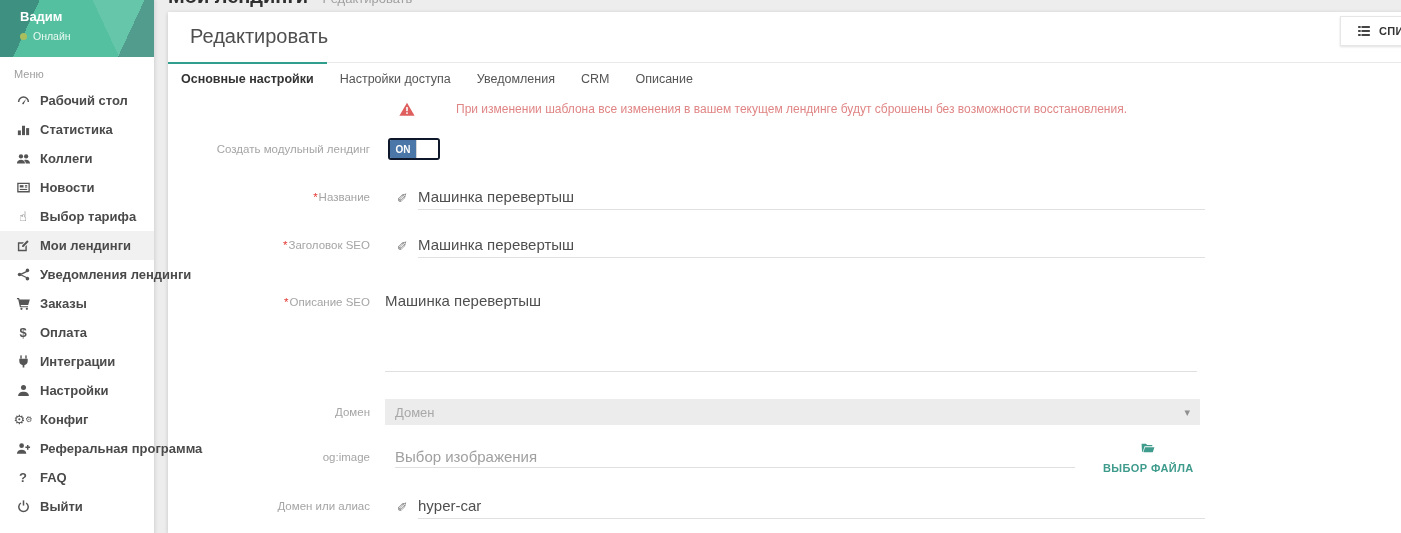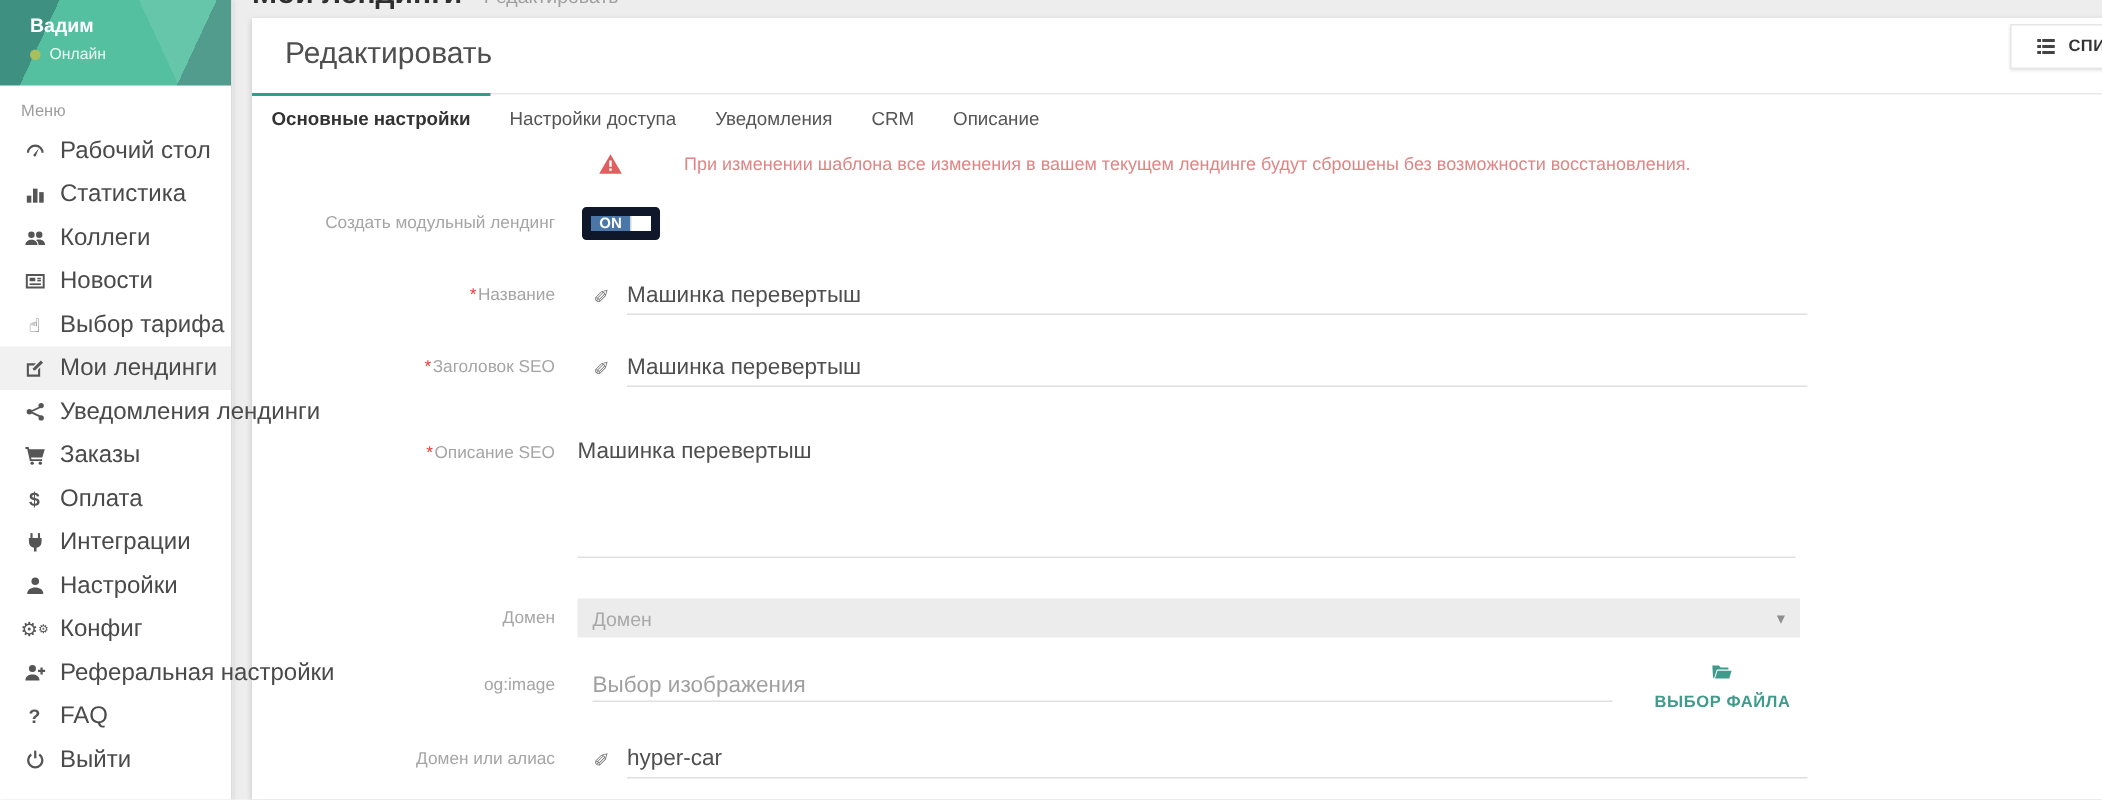--- a/index.html
+++ b/index.html
@@ -18,21 +18,21 @@
     display:flex;align-items:center;gap:6px;}
   .dot{width:7px;height:7px;border-radius:50%;background:#a9bf5e;display:inline-block;}
   .menu-label{font-size:11px;color:#9e9e9e;padding:11px 0 6px 14px;}
   .nav .item{height:29px;display:flex;align-items:center;padding-left:14px;gap:8px;cursor:pointer;}
   .nav .item.active{background:#f1f1f1;}
   .icn{width:18px;min-width:18px;height:16px;display:inline-flex;align-items:center;
     justify-content:center;color:#555;font-size:13px;line-height:16px;}
   .icn svg{display:block;}
   .gicon{font-size:13px;color:#555;font-weight:700;}
   .gicon small{font-size:8px;vertical-align:top;}
-  .itm-label{font-size:16px;font-weight:400;color:#4a4a4a;white-space:nowrap;}
+  .itm-label{font-size:13px;font-weight:700;color:#4a4a4a;white-space:nowrap;}
 
   
   .main{position:absolute;left:155px;top:0;width:1290px;height:533px;}
   .page-head{height:9px;overflow:hidden;margin-left:13px;}
   .page-head .inner{margin-top:-15px;white-space:nowrap;}
   .pt{font-size:20px;font-weight:700;color:#2f2f2f;}
   .pb{font-size:13px;color:#a0a0a0;margin-left:10px;}
 
   .card{position:relative;margin:3px 0 0 13px;width:1262px;height:521px;background:#fff;
     box-shadow:0 1px 4px rgba(0,0,0,.18);}
@@ -58,21 +58,21 @@
   .pencil{margin-left:24px;margin-right:8px;width:16px;text-align:center;color:#777;
     font-size:13px;display:inline-block;transform:rotate(-90deg);}
   .tinput{border:none;outline:none;background:transparent;border-bottom:1px solid #e0e0e0;
     font-family:inherit;font-size:15px;color:#4f4f4f;height:26px;padding:0;}
   .tinput::placeholder{color:#a0a0a0;opacity:1;}
 
   .r-warning{top:5px;left:230px;display:flex;align-items:center;gap:13px;}
   .warn-text{font-size:12px;color:#e08585;}
 
   .r-toggle{top:42px;height:22px;}
-  .toggle{margin-left:18px;width:52px;height:22px;border:6px solid #0f172a;border-radius:3px;
+  .toggle{margin-left:18px;width:52px;height:22px;border:2px solid #0f172a;border-radius:3px;
     display:flex;overflow:hidden;cursor:pointer;background:#fff;}
   .tg-on{width:26px;background:#4a77a8;color:#fff;font-size:10px;font-weight:700;
     display:flex;align-items:center;justify-content:center;}
   .tg-off{flex:1;background:#fff;border-left:1px solid #d6d6d6;}
 
   .r-name{top:88px;height:26px;}
   .r-seot{top:136px;height:26px;}
   .r-seod{top:194px;align-items:flex-start;}
   .r-seod .lbl{padding-top:6px;}
   .tarea{margin-left:15px;width:812px;height:82px;border:none;outline:none;resize:none;
@@ -214,21 +214,21 @@
       <span class="itm-label">Конфиг</span>
       </div>
     <div class="item">
       <span class="icn">
           <svg viewBox="0 0 16 16" width="15" height="15" fill="#555">
             <circle cx="6" cy="5" r="2.5"></circle>
             <path d="M1 13.5c0-2.8 2.3-4.2 5-4.2s5 1.4 5 4.2z"></path>
             <path d="M11.7 4.2h1.6v1.7H15v1.6h-1.7v1.7h-1.6V7.5H10V5.9h1.7z"></path>
           </svg>
         </span>
-      <span class="itm-label">Реферальная настройки</span>
+      <span class="itm-label">Реферальная программа</span>
       </div>
     <div class="item">
       <span class="icn">
           <span class="gicon">?</span>
         </span>
       <span class="itm-label">FAQ</span>
       </div>
     <div class="item">
       <span class="icn">
           <svg viewBox="0 0 16 16" width="15" height="15" fill="#555">

